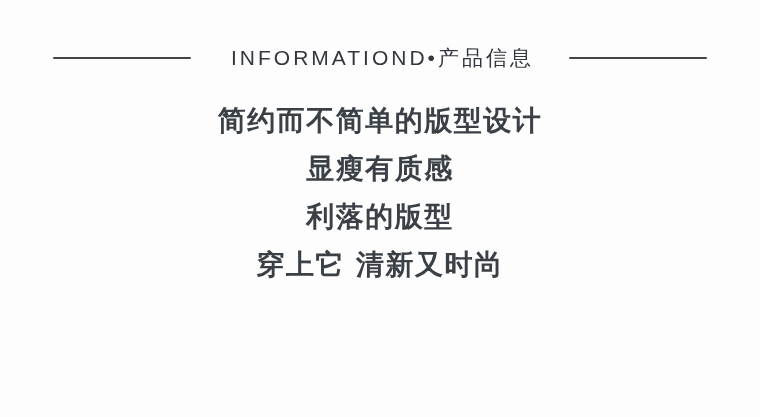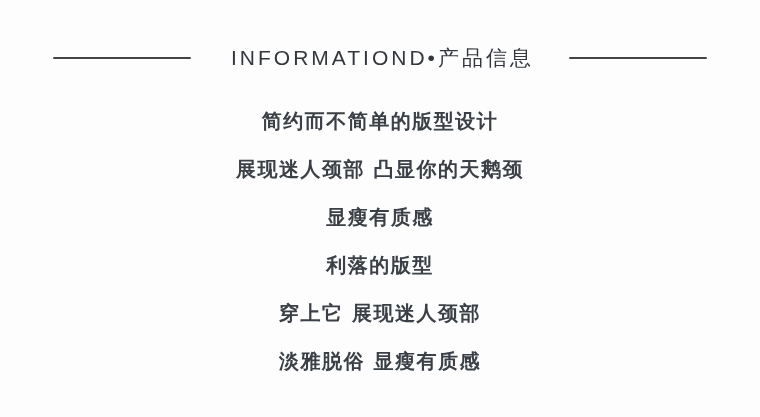--- a/index.html
+++ b/index.html
@@ -40,41 +40,39 @@
     white-space: nowrap;
   }
   .lines {
     margin-top: 26px;
   }
   .lines p {
     margin: 0;
     height: 48px;
     line-height: 48px;
     text-align: center;
-    font-size: 20px;
+    font-size: 28px;
     font-weight: 700;
     letter-spacing: 1.5px;
     color: #3b4046;
     white-space: pre;
     font-family: "DejaVu Sans", "Liberation Sans", sans-serif;
   }
 </style>
 </head>
 <body>
 
 <div class="page">
 
   <div class="header">
     <span class="rule rule-left"></span>
     <h1 class="title">INFORMATIOND•产品信息</h1>
     <span class="rule rule-right"></span>
   </div>
 
   <div class="lines">
     <p>简约而不简单的版型设计</p>
-    <p>展现迷人颈部 凸显你的天鹅颈</p>
     <p>显瘦有质感</p>
     <p>利落的版型</p>
-    <p>穿上它 展现迷人颈部</p>
-    <p>淡雅脱俗 显瘦有质感</p>
+    <p>穿上它 清新又时尚</p>
   </div>
 
 </div>
 
 </body></html>

